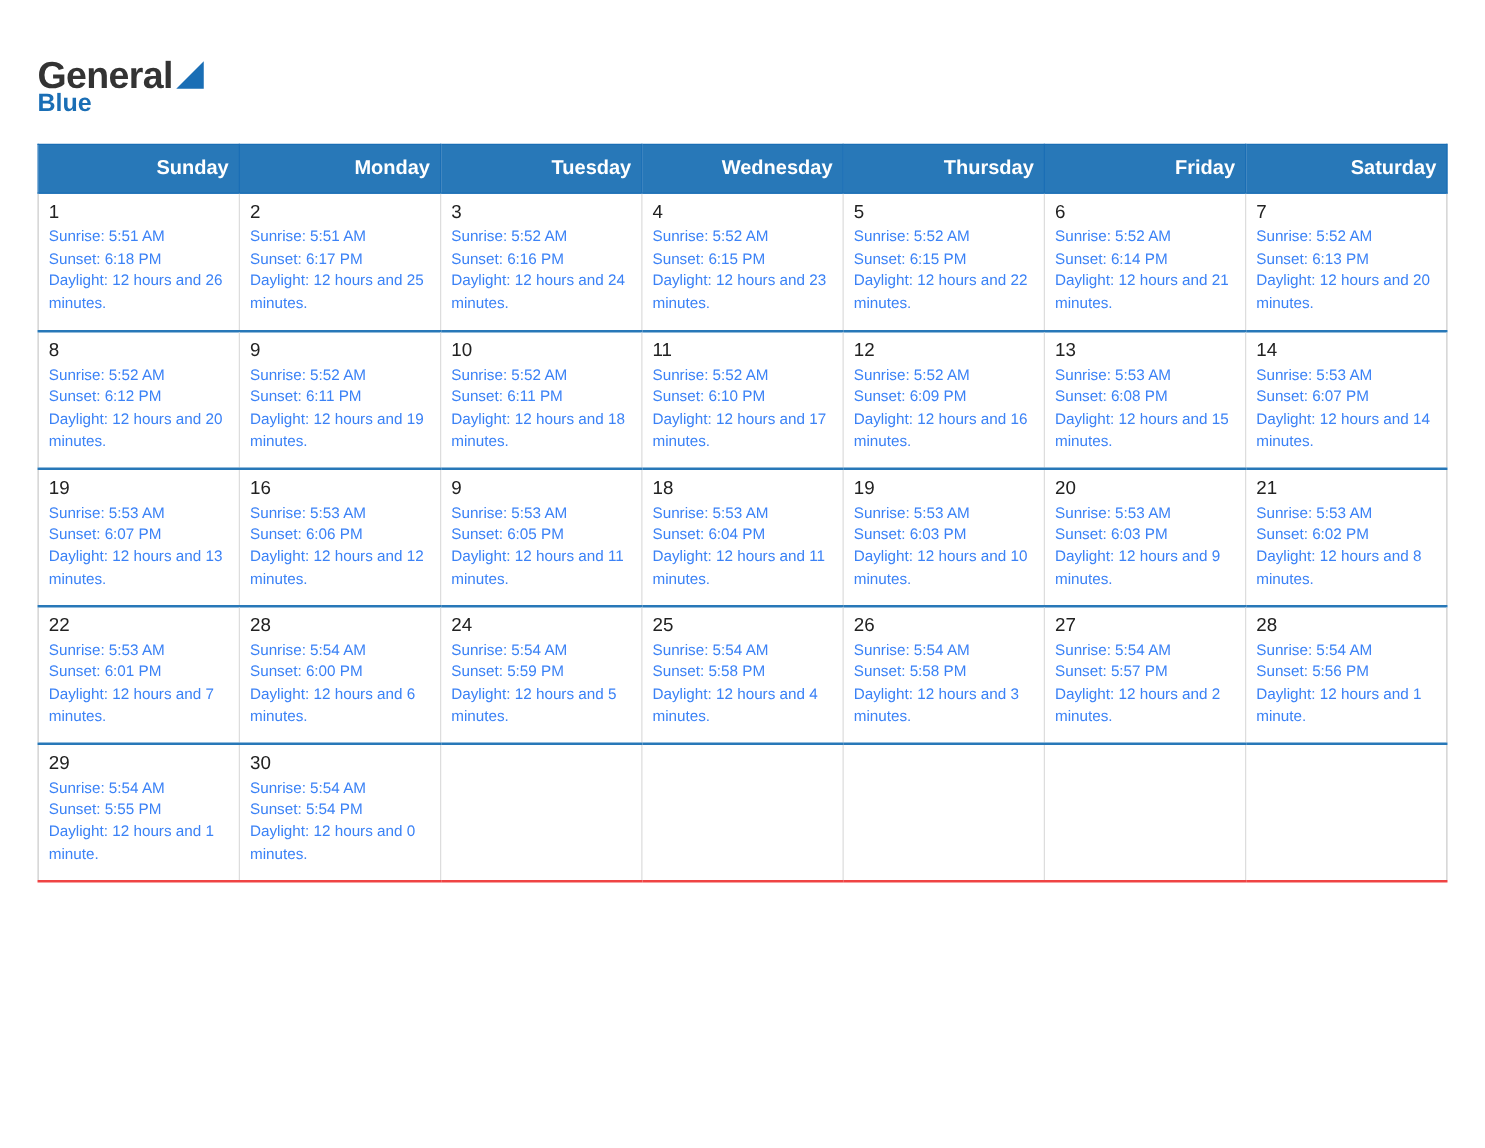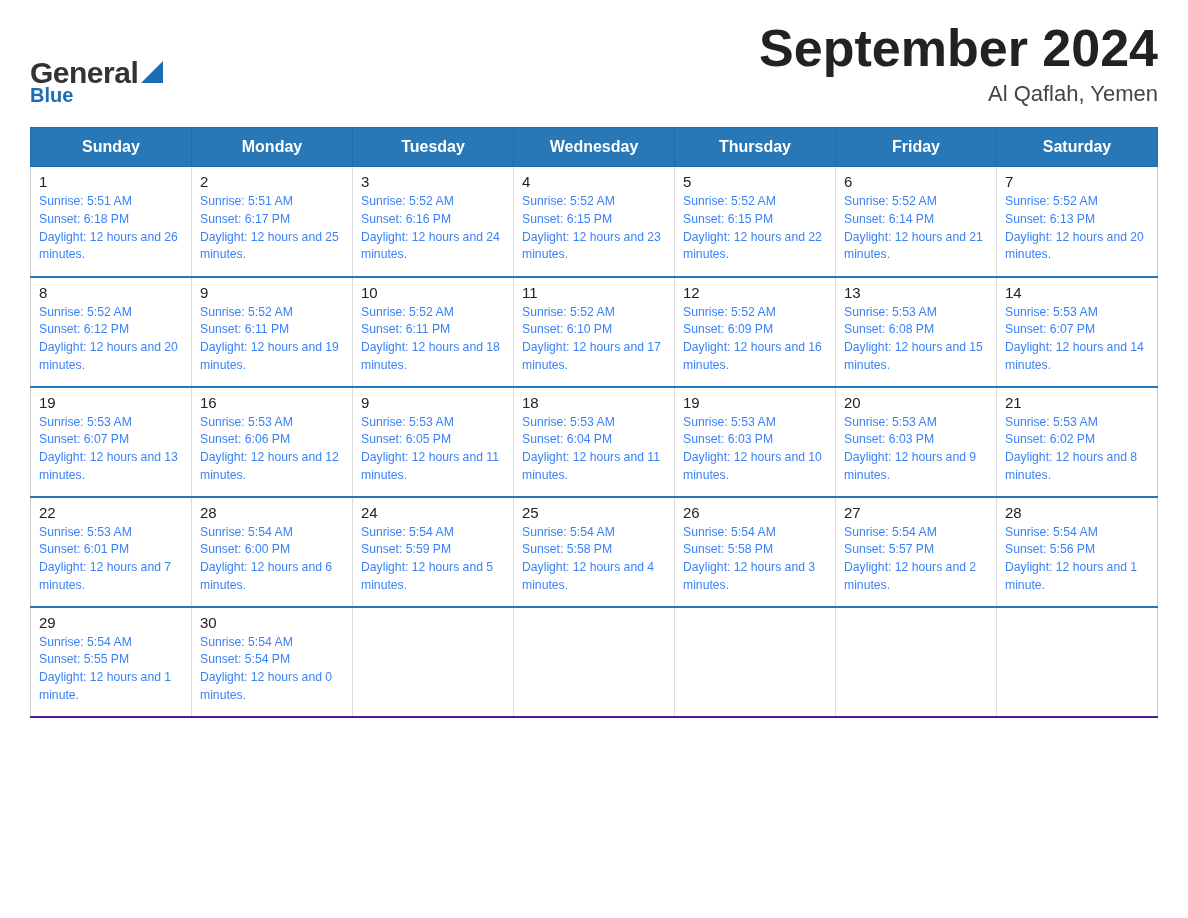--- a/index.html
+++ b/index.html
@@ -6,22 +6,23 @@
     body {
       font-family: Arial, sans-serif;
       background: #fff;
       padding: 20px 30px;
       width: 1188px;
       min-height: 918px;
     }
     .header {
       display: flex;
       justify-content: space-between;
-      align-items: flex-end;
+      align-items: center;
       margin-bottom: 20px;
+      margin-top: 24px;
     }
     .title-block {
       text-align: right;
     }
     .title-block h1 {
       font-size: 52px;
       font-weight: bold;
       color: #222;
       line-height: 1.1;
     }
@@ -35,41 +36,41 @@
       width: 100%;
       border-collapse: collapse;
       table-layout: fixed;
     }
     .calendar-table th {
       background-color: #2878b8;
       color: #fff;
       font-size: 16px;
       font-weight: bold;
       padding: 10px 8px;
-      text-align: center;
+      text-align: right;
       border: 1px solid #1a6eb5;
     }
     .calendar-table td {
       vertical-align: top;
       padding: 6px 8px 10px 8px;
       font-size: 12.5px;
       color: #222;
       border-bottom: 2px solid #2878b8;
       border-left: 1px solid #ddd;
       border-right: 1px solid #ddd;
       height: 110px;
     }
     .calendar-table td:first-child {
       border-left: 1px solid #ccc;
     }
     .calendar-table td:last-child {
       border-right: 1px solid #ccc;
     }
     .calendar-table tr:last-child td {
-      border-bottom: 2px solid #4c1d95;
+      border-bottom: 2px solid #ef4444;
     }
     .day-num {
       font-size: 15px;
       font-weight: normal;
       display: block;
       margin-bottom: 3px;
       color: #222;
     }
     .day-info {
       font-size: 12.2px;
@@ -116,24 +117,20 @@
 </head>
 <body>
 
 <div class="header">
   <div class="logo-container">
     <div class="logo-row1">
       <span class="logo-general">General</span>
       <span class="logo-triangle"></span>
     </div>
     <div class="logo-row2">Blue</div>
-  </div>
-  <div class="title-block">
-    <h1>September 2024</h1>
-    <h2>Al Qaflah, Yemen</h2>
   </div>
 </div>
 
 <table class="calendar-table">
   <thead>
     <tr>
       <th>Sunday</th>
       <th>Monday</th>
       <th>Tuesday</th>
       <th>Wednesday</th>

